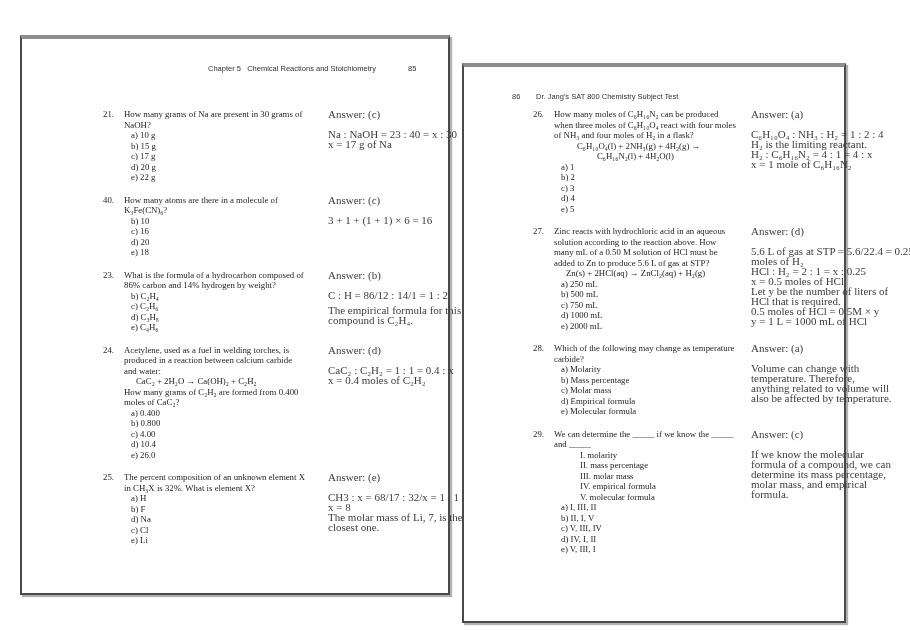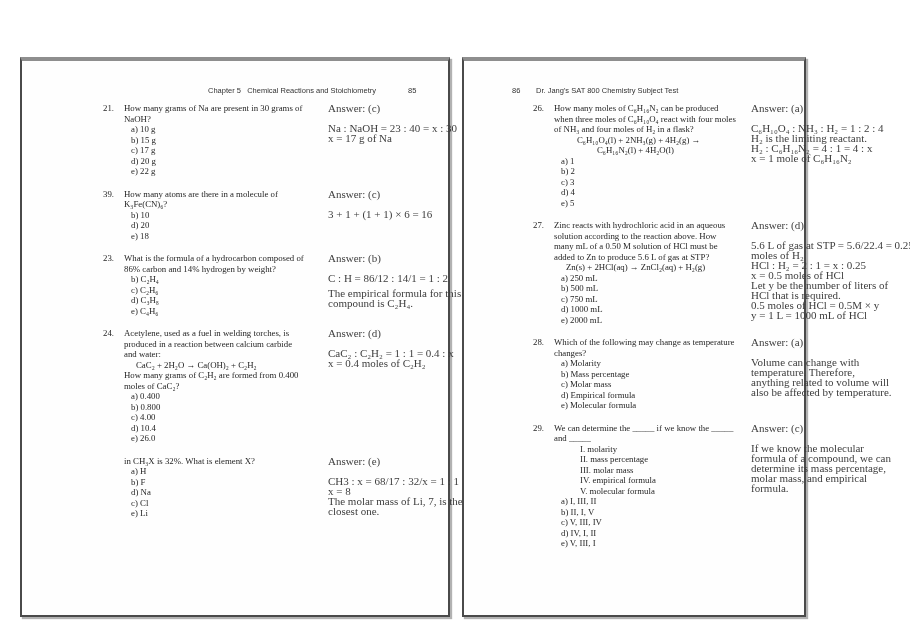--- a/index.html
+++ b/index.html
@@ -2,41 +2,41 @@
 <html><head>
 <meta charset="utf-8">
 <style>
   html,body { margin:0; padding:0; }
   body {
     width:910px; height:644px; position:relative;
     background:#ffffff; overflow:hidden;
     font-family:"Liberation Serif","DejaVu Serif",serif;
   }
   .page {
-    position:absolute; top:57px; height:560px; box-sizing:border-box;
+    position:absolute; top:35px; height:560px; box-sizing:border-box;
     background:#fefefe;
     border:2px solid #4a4a4a; border-top:4px solid #8e8e8e;
     box-shadow:2px 2px 1px rgba(0,0,0,0.30);
     padding-left:44px;
   }
   #page-left  { left:20px;  width:430px; }
-  #page-right { left:462px; width:344px; }
+  #page-right { left:462px; width:384px;margin-top:28px; }
 
   .page-header {
     position:absolute; top:25px; left:0; right:0; height:10px;
     font-family:"Liberation Sans","DejaVu Sans",sans-serif;
     font-size:7.5px; color:#333; white-space:pre;
   }
   #page-left  .hdr-title { position:absolute; left:186px; top:0; }
   #page-left  .hdr-num   { position:absolute; left:386px; top:0; }
   #page-right .hdr-num   { position:absolute; left:48px;  top:0; }
   #page-right .hdr-title { position:absolute; left:72px;  top:0; }
 
   .questions { position:absolute; top:42px; }
-  #page-left  .questions { left:81px; width:345px; }
+  #page-left  .questions { left:81px; width:345px;margin-top:28px; }
   #page-right .questions { left:69px; width:360px; }
 
   .question { display:flex; margin-bottom:12px; }
   .q-main {
     flex:none; position:relative;
     font-size:8.8px; line-height:10.5px; color:#1f1f1f;
   }
   #page-left  .q-main { width:225px; }
   #page-right .q-main { width:218px; }
 
@@ -76,23 +76,24 @@
           <div class="q-opt">e) 22 g</div>
         </div>
         <div class="q-side">
           <div class="ans-label">Answer: (c)</div>
           <div class="ans-line">Na : NaOH = 23 : 40 = x : 30</div>
           <div class="ans-line">x = 17 g of Na</div>
         </div>
       </div>
       <div class="question">
         <div class="q-main">
-          <div class="q-line"><span class="q-num">39.</span><span>How many atoms are there in a molecule of</span></div>
+          <div class="q-line"><span class="q-num">40.</span><span>How many atoms are there in a molecule of</span></div>
           <div class="q-line"><span>K₃Fe(CN)₆?</span></div>
           <div class="q-opt">b) 10</div>
+          <div class="q-opt">c) 16</div>
           <div class="q-opt">d) 20</div>
           <div class="q-opt">e) 18</div>
         </div>
         <div class="q-side">
           <div class="ans-label">Answer: (c)</div>
           <div class="ans-line">3 + 1 + (1 + 1) × 6 = 16</div>
         </div>
       </div>
       <div class="question">
         <div class="q-main">
@@ -126,20 +127,21 @@
           <div class="q-opt">e) 26.0</div>
         </div>
         <div class="q-side">
           <div class="ans-label">Answer: (d)</div>
           <div class="ans-line">CaC₂ : C₂H₂ = 1 : 1 = 0.4 : x</div>
           <div class="ans-line">x = 0.4 moles of C₂H₂</div>
         </div>
       </div>
       <div class="question">
         <div class="q-main">
+          <div class="q-line"><span class="q-num">25.</span><span>The percent composition of an unknown element X</span></div>
           <div class="q-line"><span>in CH₃X is 32%. What is element X?</span></div>
           <div class="q-opt">a) H</div>
           <div class="q-opt">b) F</div>
           <div class="q-opt">d) Na</div>
           <div class="q-opt">c) Cl</div>
           <div class="q-opt">e) Li</div>
         </div>
         <div class="q-side">
           <div class="ans-label">Answer: (e)</div>
           <div class="ans-line">CH3 : x = 68/17 : 32/x = 1 : 1</div>
@@ -199,21 +201,21 @@
           <div class="ans-line">x = 0.5 moles of HCl</div>
           <div class="ans-line">Let y be the number of liters of</div>
           <div class="ans-line">HCl that is required.</div>
           <div class="ans-line">0.5 moles of HCl = 0.5M × y</div>
           <div class="ans-line">y = 1 L = 1000 mL of HCl</div>
         </div>
       </div>
       <div class="question">
         <div class="q-main">
           <div class="q-line"><span class="q-num">28.</span><span>Which of the following may change as temperature</span></div>
-          <div class="q-line"><span>changes?</span></div>
+          <div class="q-line"><span>carbide?</span></div>
           <div class="q-opt">a) Molarity</div>
           <div class="q-opt">b) Mass percentage</div>
           <div class="q-opt">c) Molar mass</div>
           <div class="q-opt">d) Empirical formula</div>
           <div class="q-opt">e) Molecular formula</div>
         </div>
         <div class="q-side">
           <div class="ans-label">Answer: (a)</div>
           <div class="ans-line">Volume can change with</div>
           <div class="ans-line">temperature. Therefore,</div>

